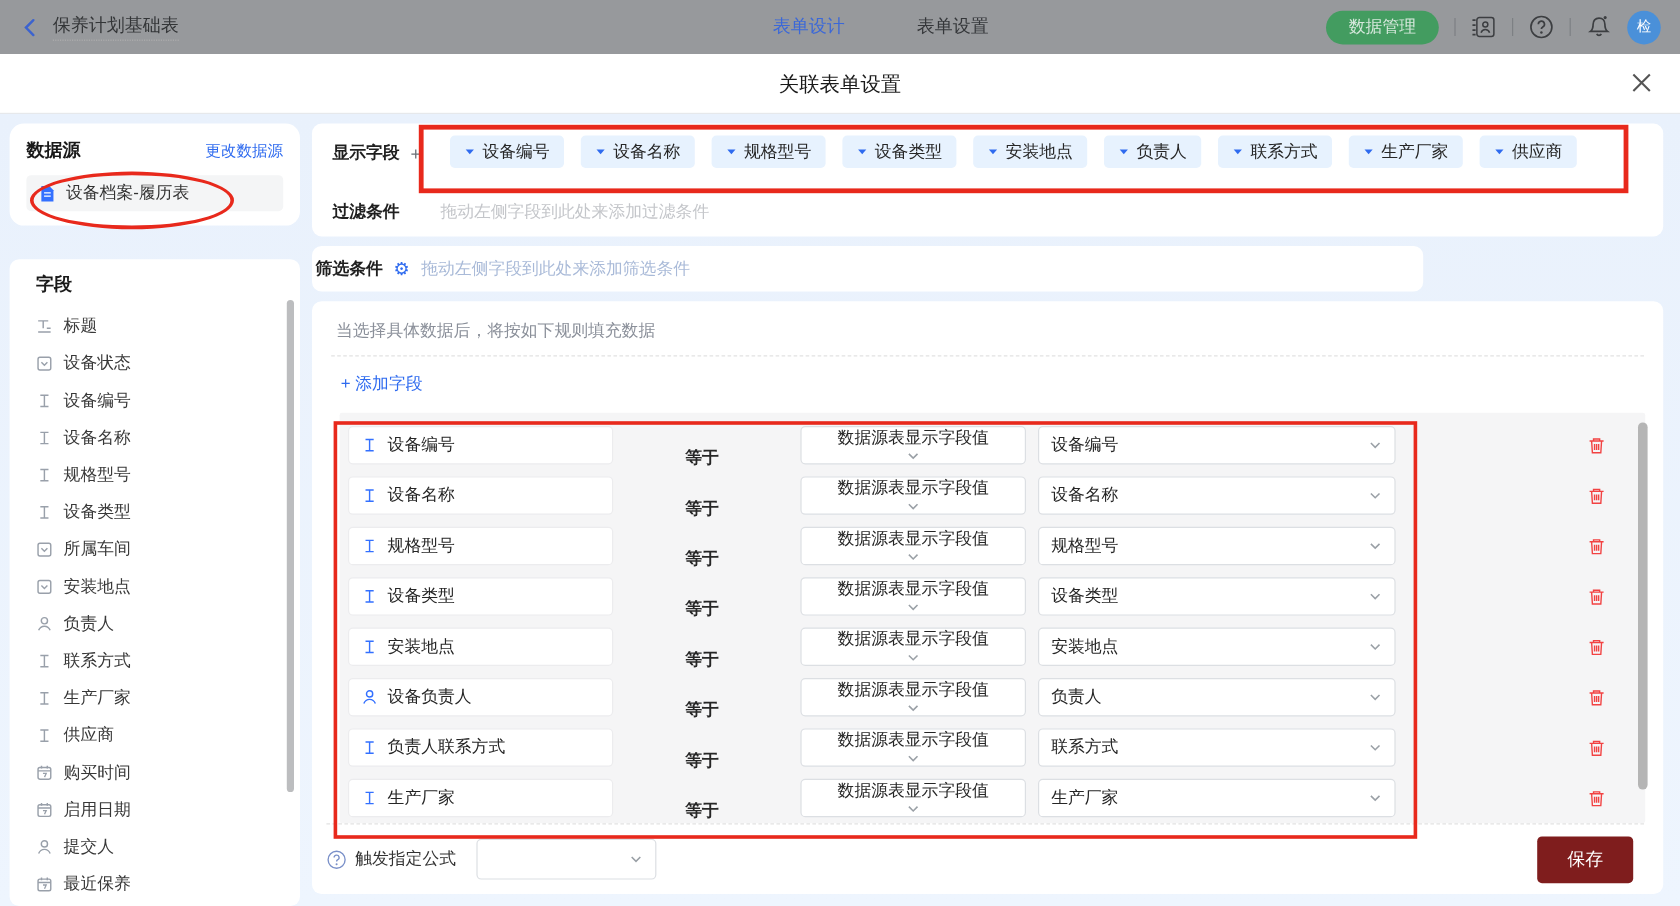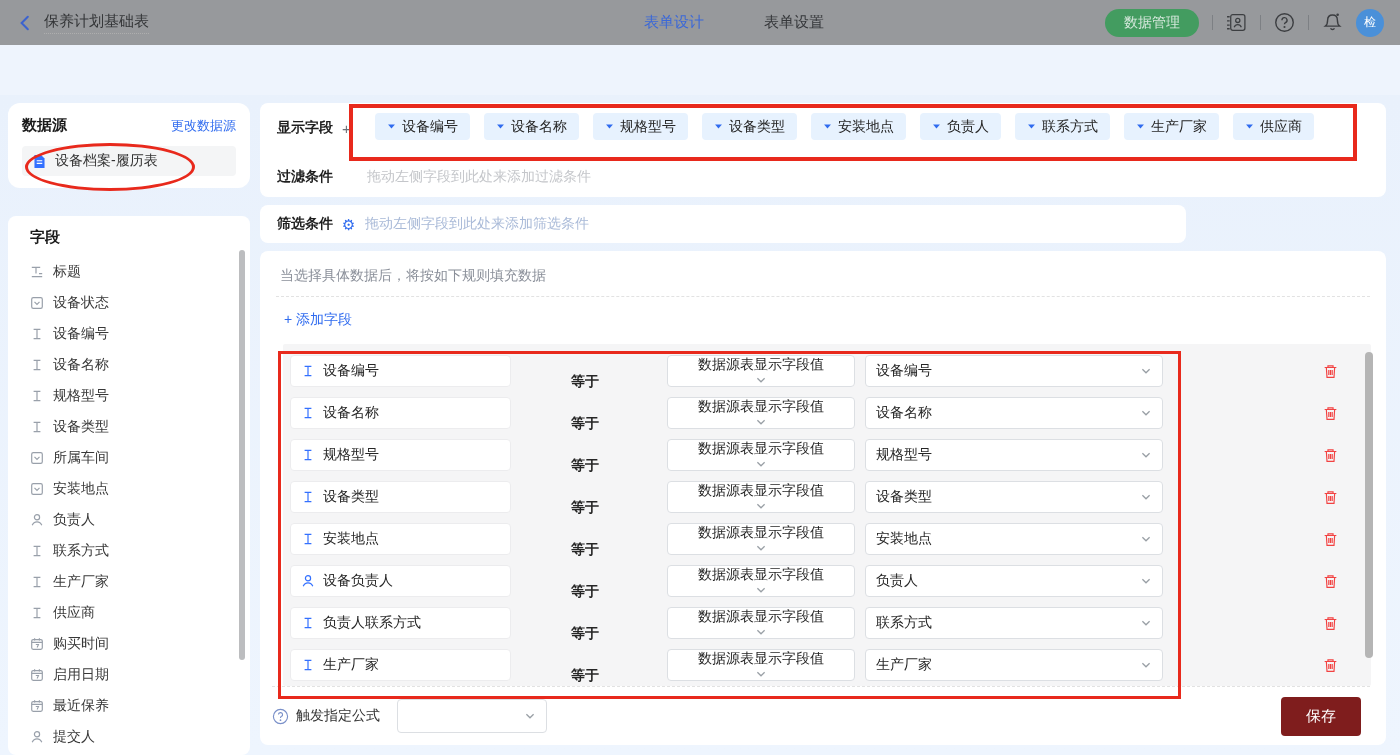--- a/index.html
+++ b/index.html
@@ -52,21 +52,21 @@
   .sec-lbl { font-size:14px; font-weight:700; color:#1f1f1f; white-space:nowrap; }
   .plus { margin-left:9px; color:#6b6f76; font-size:15px; cursor:pointer; }
   .chips { position:absolute; left:98px; top:0; display:flex; gap:14px; }
   .chip { height:27px; background:#e7f2fe; border-radius:4px; display:flex; align-items:center; padding:0 12px; gap:6px; cursor:pointer; white-space:nowrap; }
   .chip .caret { width:9px; height:9px; color:#2f6bef; display:inline-flex; }
   .chip .clbl { font-size:14px; color:#262626; }
   .row-filter { position:absolute; left:17px; top:63px; height:22px; display:flex; align-items:center; }
   .ph-gray { position:absolute; left:90px; white-space:nowrap; color:#c4c6ca; font-size:14px; }
 
   
-  .card-b { left:260px; top:110px; width:926px; height:38px; display:flex; align-items:center; padding-left:17px; gap:9px; }
+  .card-b { left:260px; top:110px; width:926px; height:38px; display:flex; align-items:center; padding-left:3px; gap:9px; }
   .gear { width:14px; height:15px; color:#2f6bef; font-size:15px; line-height:15px; cursor:pointer; }
   .ph-blue { color:#a9bad8; font-size:14px; }
 
   
   .card-c { left:260px; top:156px; width:1126px; height:494px; }
   .note { position:absolute; left:20px; top:16px; color:#8a8f99; font-size:14px; }
   .dash1 { position:absolute; left:16px; right:16px; top:45px; border-top:1px dashed #e2e2e2; }
   .add-field { position:absolute; left:24px; top:60px; color:#2f6bef; font-size:14px; cursor:pointer; }
   .rules-box { position:absolute; left:23px; top:93px; width:1088px; height:342px; background:#f5f5f6; border-radius:2px; overflow:hidden; }
   .rule-row { height:42px; display:flex; align-items:center; }
@@ -134,20 +134,28 @@
           <svg viewBox="0 0 18 18">
             <path d="M9 2.6c-2.7 0-4.2 2-4.2 4.4 0 3-1 4.4-1.9 5.1h12.2c-.9-.7-1.9-2.1-1.9-5.1 0-2.4-1.5-4.4-4.2-4.4z" fill="none" stroke="currentColor" stroke-width="1.2"></path>
             <path d="M7.4 13.9a1.7 1.7 0 0 0 3.2 0" fill="none" stroke="currentColor" stroke-width="1.2"></path>
             <circle cx="13.4" cy="2.3" r="1.1" fill="currentColor"></circle>
           </svg>
         </span>
       <span class="avatar">检</span>
     </div>
   </div>
 
+  <div class="modal-head">
+    <div class="modal-title">关联表单设置</div>
+    <span class="modal-close">
+        <svg viewBox="0 0 16 16">
+          <path d="M2.5 2.5l11 11M13.5 2.5l-11 11" stroke="currentColor" stroke-width="1.4"></path>
+        </svg>
+      </span>
+  </div>
 
   <div class="page">
 
     <div class="card card-ds">
       <div class="ds-head">
         <span class="ds-title">数据源</span>
         <span class="ds-link">更改数据源</span>
       </div>
       <div class="ds-item">
         <span class="ico">
@@ -279,35 +287,35 @@
                 <rect x="1.7" y="2.6" width="10.6" height="9.7" rx="1.5" fill="none" stroke="currentColor" stroke-width="1.2"></rect>
                 <path d="M1.7 5.4h10.6M4.6 1.2v2.3M9.4 1.2v2.3" fill="none" stroke="currentColor" stroke-width="1.2"></path>
                 <path d="M5.8 7.5h2.7L7.1 10.6" fill="none" stroke="currentColor" stroke-width="1.1"></path>
               </svg>
             </span>
             <span class="flbl">启用日期</span>
           </div>
           <div class="f-item">
             <span class="fico">
               <svg viewBox="0 0 14 14">
+                <circle cx="7" cy="4.3" r="2.6" fill="none" stroke="currentColor" stroke-width="1.2"></circle>
+                <path d="M2.2 12.3c.9-2.4 2.8-3.5 4.8-3.5s3.9 1.1 4.8 3.5" fill="none" stroke="currentColor" stroke-width="1.2"></path>
+              </svg>
+            </span>
+            <span class="flbl">提交人</span>
+          </div>
+          <div class="f-item">
+            <span class="fico">
+              <svg viewBox="0 0 14 14">
                 <rect x="1.7" y="2.6" width="10.6" height="9.7" rx="1.5" fill="none" stroke="currentColor" stroke-width="1.2"></rect>
                 <path d="M1.7 5.4h10.6M4.6 1.2v2.3M9.4 1.2v2.3" fill="none" stroke="currentColor" stroke-width="1.2"></path>
                 <path d="M5.8 7.5h2.7L7.1 10.6" fill="none" stroke="currentColor" stroke-width="1.1"></path>
               </svg>
             </span>
             <span class="flbl">最近保养</span>
-          </div>
-          <div class="f-item">
-            <span class="fico">
-              <svg viewBox="0 0 14 14">
-                <circle cx="7" cy="4.3" r="2.6" fill="none" stroke="currentColor" stroke-width="1.2"></circle>
-                <path d="M2.2 12.3c.9-2.4 2.8-3.5 4.8-3.5s3.9 1.1 4.8 3.5" fill="none" stroke="currentColor" stroke-width="1.2"></path>
-              </svg>
-            </span>
-            <span class="flbl">提交人</span>
           </div>
         </div>
       <div class="f-scroll"></div>
     </div>
 
     <div class="card card-a">
       <div class="row-disp">
         <span class="sec-lbl">显示字段</span>
         <span class="plus">+</span>
         <div class="chips" id="chips">

